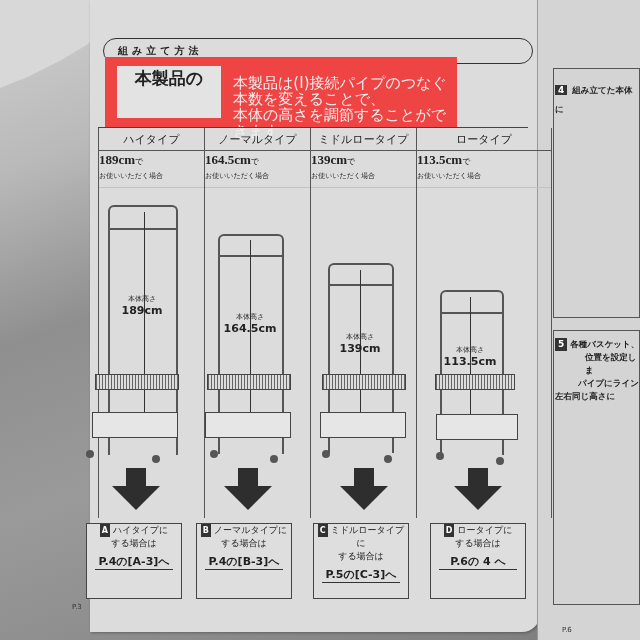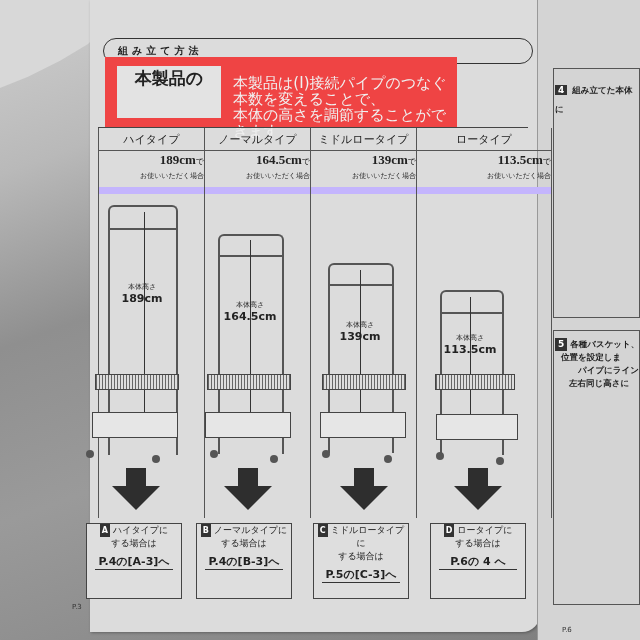--- a/index.html
+++ b/index.html
@@ -10,31 +10,31 @@
   .page-right{position:absolute;left:537px;top:0;width:103px;height:640px;background:#d4d4d4;border-left:1px solid #999;}
   .section-tab{position:absolute;left:103px;top:30px;width:430px;height:26px;border:1.5px solid #333;border-radius:13px;box-sizing:border-box;margin-top:8px;}
   .section-tab span{position:absolute;left:14px;top:5px;font-size:10px;font-weight:bold;letter-spacing:4px;color:#222;}
   .header-band{position:absolute;left:105px;top:57px;width:352px;height:70px;background:#ef4444;}
   .title-box{position:absolute;left:12px;top:9px;width:104px;height:52px;background:#e3e3e3;text-align:center;}
   .title-box div{font-size:17px;font-weight:bold;line-height:24px;color:#222;}
   .desc{position:absolute;left:128px;top:18px;color:#f0f0f0;font-size:15px;line-height:16px;font-weight:normal;}
   .table{position:absolute;left:98px;top:127px;width:430px;height:390px;border-top:1px solid #444;font-family:Liberation Serif, serif;}
   .col{position:absolute;top:0;height:390px;border-left:1px solid #555;box-sizing:border-box;}
   .col-head{height:22px;border-bottom:1px solid #555;text-align:center;font-size:11px;line-height:22px;color:#222;}
-  .col-sub{height:36px;border-bottom:7px solid #c4b5fd;text-align:right;color:#222;}
+  .col-sub{height:36px;border-bottom:1px solid #c4b5fd;text-align:left;color:#222;}
   .col-sub .h{font-size:13px;font-weight:bold;line-height:18px;}
   .col-sub .h small{font-size:8px;font-weight:normal;}
   .col-sub .note{font-size:7px;line-height:10px;}
   .frame{position:absolute;border:2px solid #555;border-bottom:none;border-radius:6px 6px 0 0;box-sizing:border-box;}
   .bar{position:absolute;height:2px;background:#555;}
   .arrow-line{position:absolute;width:1px;background:#333;}
   .shelf{position:absolute;border:1.5px solid #444;background:#e6e6e6;box-sizing:border-box;}
   .shelf.mesh{background:repeating-linear-gradient(90deg,#666 0 1px,#ddd 1px 3px);}
   .wheel{position:absolute;width:8px;height:8px;border-radius:50%;background:#555;}
-  .lbl{position:absolute;text-align:center;color:#222;}
+  .lbl{position:absolute;text-align:center;color:#222;margin-top:12px;}
   .lbl .t{font-size:7px;}
   .lbl .v{font-size:11px;font-weight:bold;}
   .down-arrow{position:absolute;top:468px;width:0;height:0;}
   .down-arrow .stem{position:absolute;left:-10px;top:0;width:20px;height:18px;background:#2e2e2e;}
   .down-arrow .head{position:absolute;left:-24px;top:18px;width:0;height:0;border-left:24px solid transparent;border-right:24px solid transparent;border-top:24px solid #2e2e2e;}
   .result{position:absolute;top:523px;width:96px;height:76px;border:1.5px solid #444;box-sizing:border-box;background:#dedede;text-align:center;}
   .result .line1{font-size:9px;line-height:13px;color:#222;}
   .badge{display:inline-block;background:#333;color:#fff;font-size:8px;font-weight:bold;padding:0 2px;margin-right:3px;}
   .result .line3{margin:4px 8px 0;font-size:11px;font-weight:bold;border-bottom:1.5px solid #333;color:#222;}
   .page-num{position:absolute;font-size:7px;color:#333;}
@@ -193,16 +193,16 @@
 <div class="page-num" style="left:562px;top:626px;">P.6</div>
 
 <div class="r-box" style="top:68px;width:87px;height:250px;"></div>
 <div class="r-step" style="top:78px;">
   <span class="num">4</span>
   <span class="txt">組み立てた本体に</span>
 </div>
 <div class="r-box" style="top:330px;width:87px;height:275px;"></div>
 <div class="r-step" style="top:338px;">
   <div class="txt"><span class="num">5</span> <span>各種バスケット、</span></div>
-  <div class="txt" style="padding-left:6px">位置を設定しま</div>
+  <div class="txt" style="padding-left:30px">位置を設定しま</div>
   <div class="txt" style="padding-left:23px">パイプにライン</div>
-  <div class="txt" style="padding-left:14px">左右同じ高さに</div>
+  <div class="txt" style="">左右同じ高さに</div>
 </div>
 
 </body></html>

